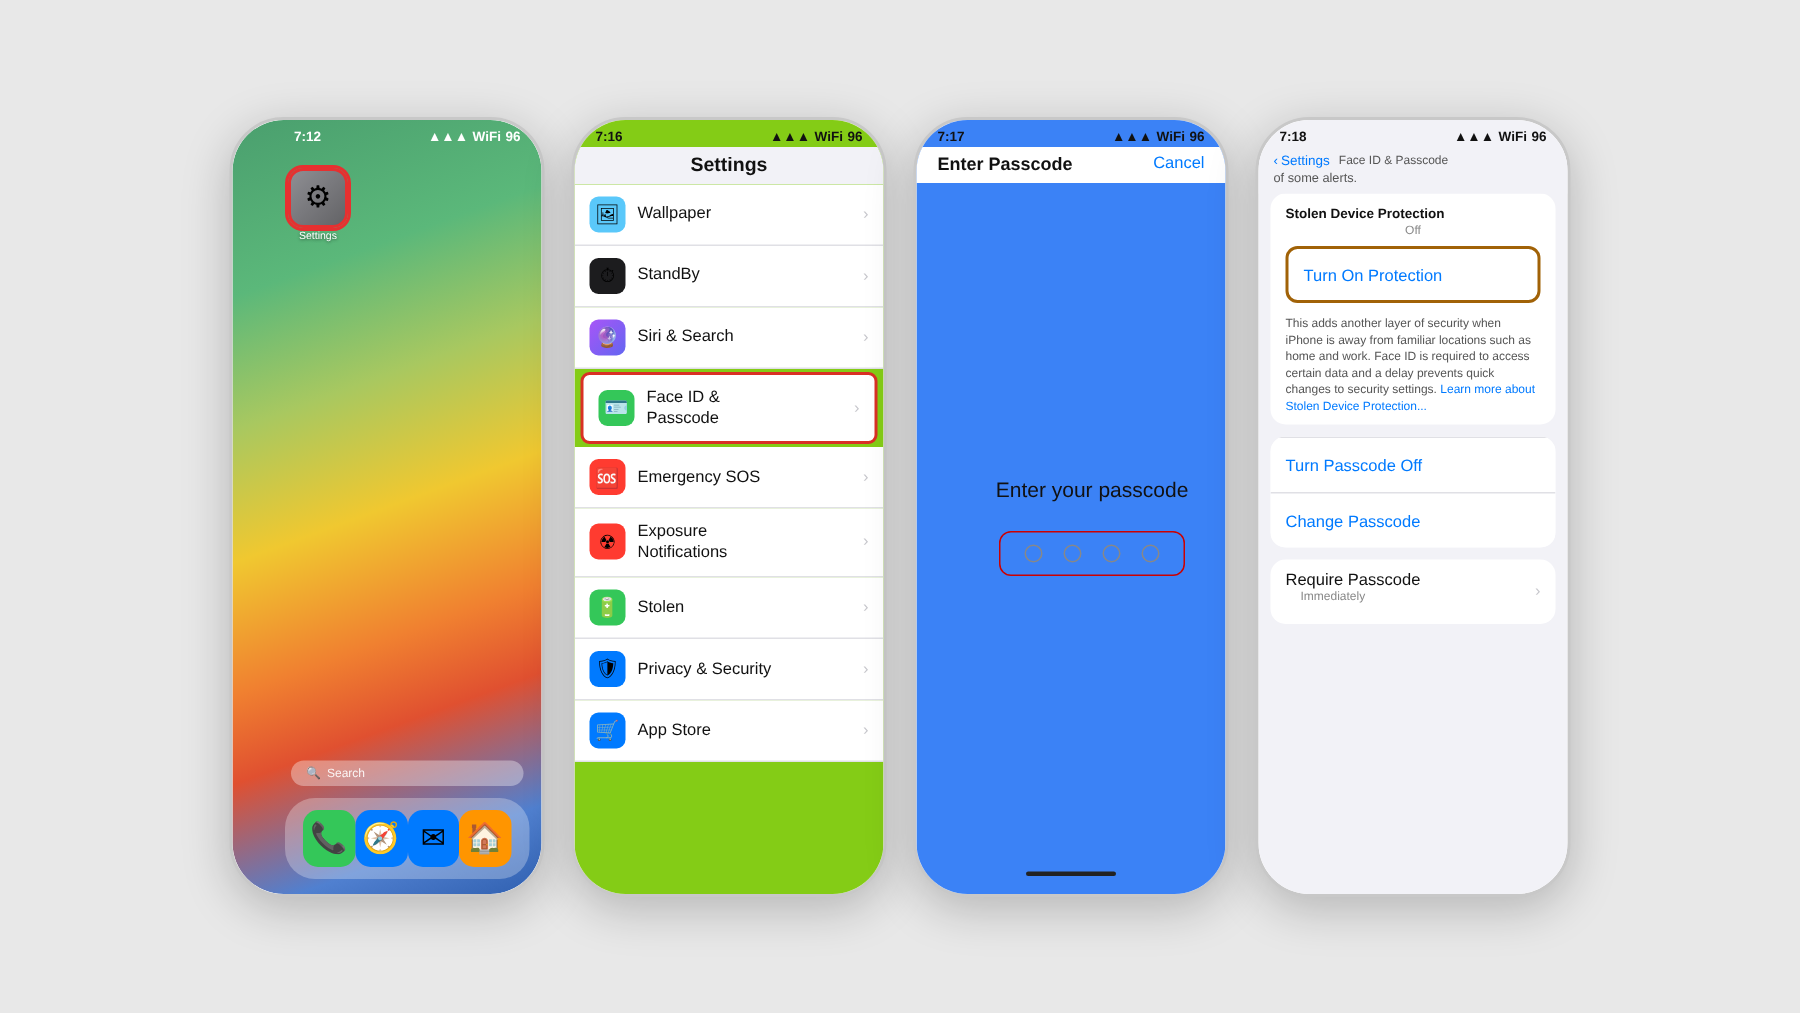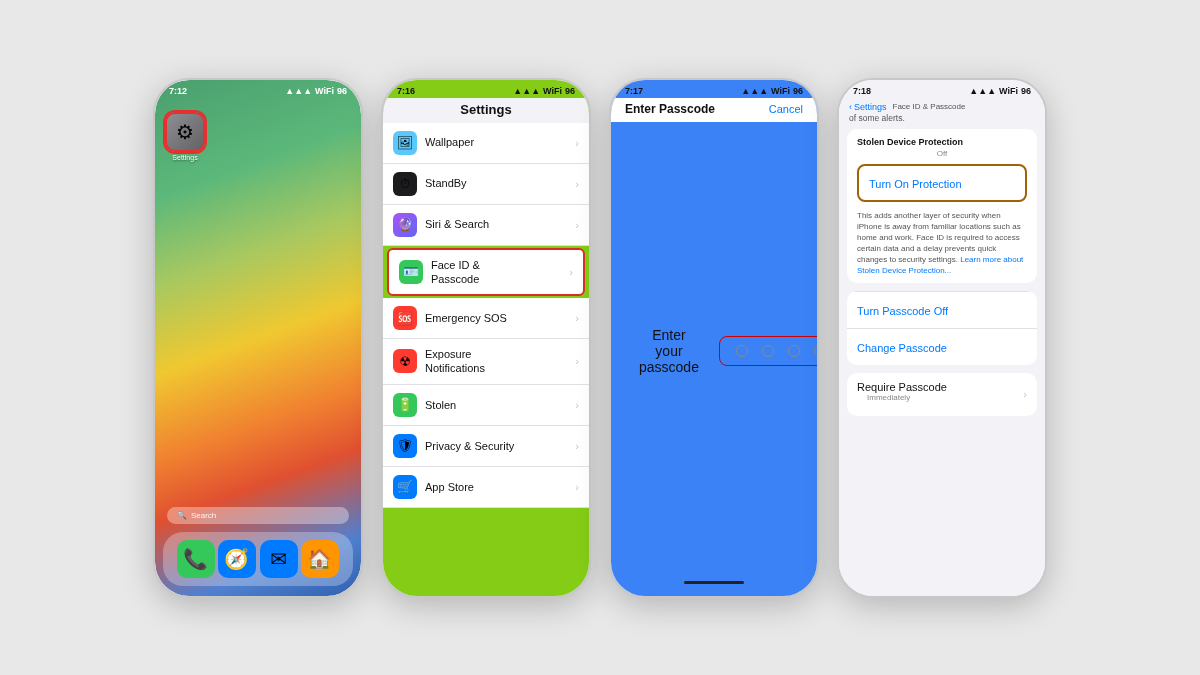--- a/index.html
+++ b/index.html
@@ -55,20 +55,21 @@
       position: absolute;
       inset: 0;
       background: linear-gradient(160deg, #4a9f6e 0%, #5bb87a 20%, #a8c860 35%, #f0c830 50%, #f08030 65%, #e05030 75%, #5080d0 90%, #3060b0 100%);
       border-radius: 34px;
     }
     .home-content {
       position: relative;
       height: 100%;
       display: flex;
       flex-direction: column;
+      padding-left: 27px;
     }
     .home-icons-grid {
       flex: 1;
       display: grid;
       grid-template-columns: repeat(4, 1fr);
       gap: 10px;
       padding: 14px 10px 6px;
       align-content: start;
     }
     .app-icon-wrap {
@@ -195,22 +196,23 @@
       color: #111;
     }
     .passcode-cancel {
       font-size: 11px;
       color: #007aff;
       cursor: pointer;
     }
     .passcode-body {
       flex: 1;
       display: flex;
-      flex-direction: row;
-      align-items: center;
+      flex-direction: column;
+      align-items: center;
+      justify-content: center;
       gap: 20px;
       padding-left: 28px;
     }
     .passcode-prompt {
       font-size: 14px;
       font-weight: 500;
       color: #111;
       text-align: center;
     }
     .passcode-dots {

